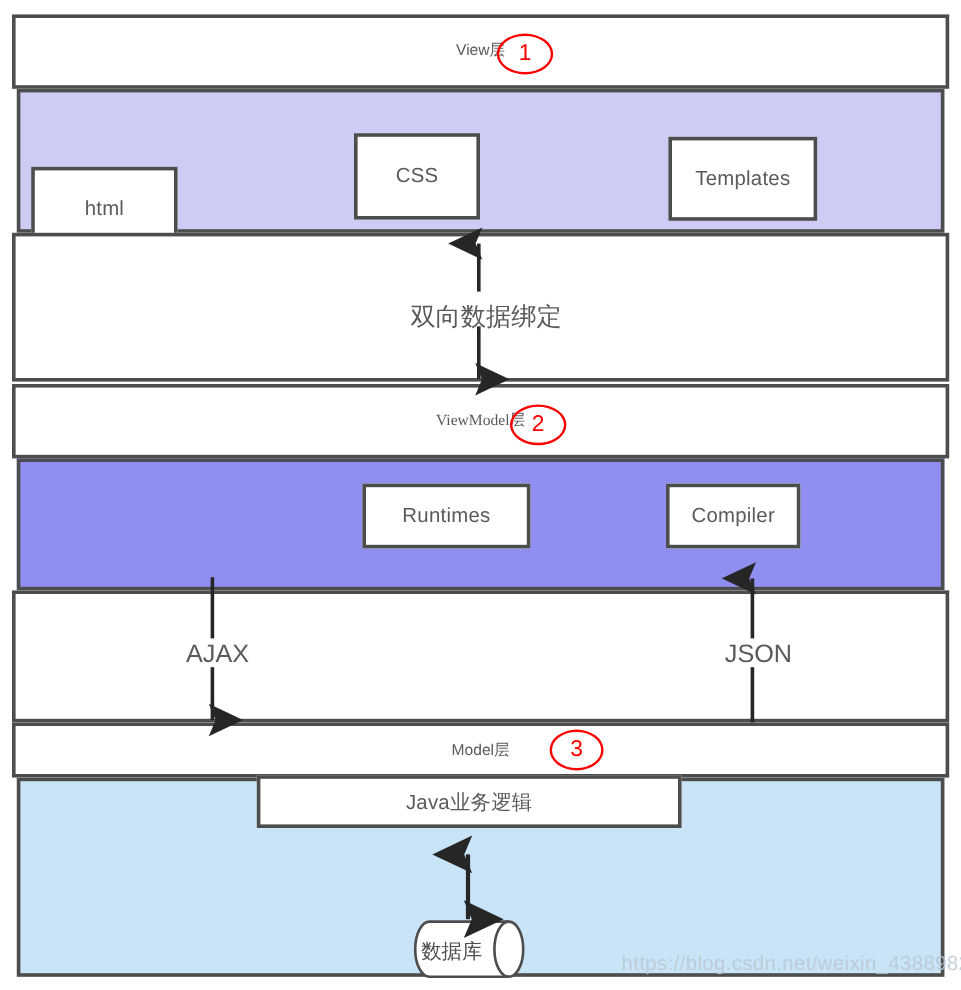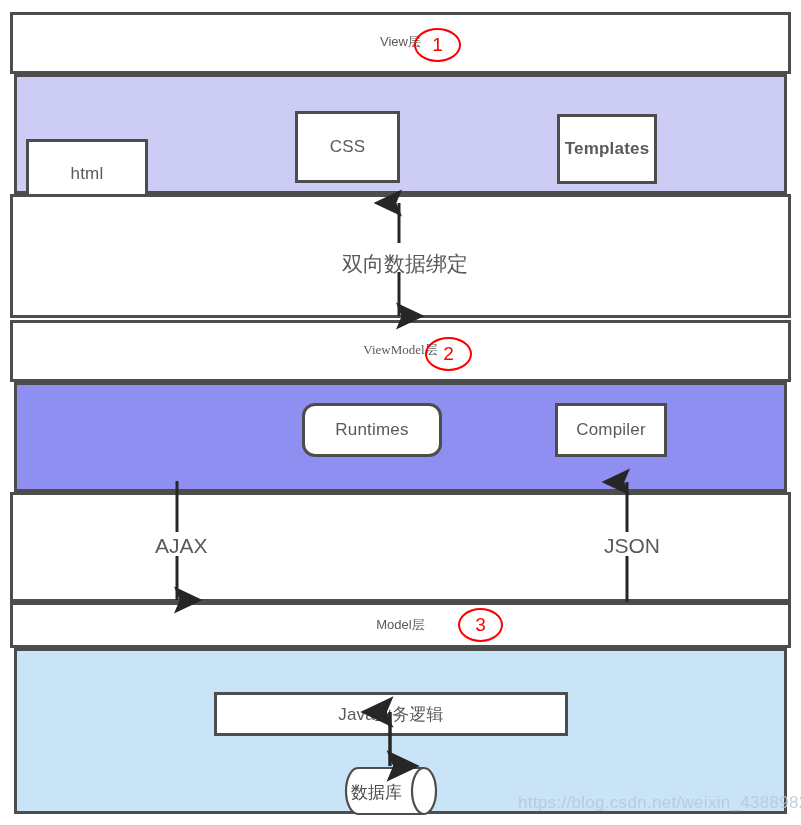--- a/index.html
+++ b/index.html
@@ -122,47 +122,47 @@
 
   <div class="frame" style="left:10px; top:12px; width:781px; height:62px;">
     <div class="layer-title" style="top:18px;">View层</div>
   </div>
   <div class="circle-note" style="left:414px; top:28px; width:47px; height:34px;">1</div>
 
   <div class="band band-view" style="left:14px; top:74px; width:773px; height:120px;"></div>
 
   <div class="node" style="left:26px; top:112px; width:122px; height:70px;margin-top:27px;">html</div>
   <div class="node" style="left:295px; top:111px; width:105px; height:72px;">CSS</div>
-  <div class="node" style="left:557px; top:114px; width:100px; height:70px;font-weight:bold;">Templates</div>
+  <div class="node" style="left:557px; top:114px; width:124px; height:70px;">Templates</div>
 
   <div class="frame" style="left:10px; top:194px; width:781px; height:124px;"></div>
   <div class="arrow-label" style="left:338px; top:250px;">双向数据绑定</div>
 
   <div class="frame" style="left:10px; top:320px; width:781px; height:62px;font-family:Liberation Serif, serif;">
     <div class="layer-title" style="top:18px;">ViewModel层</div>
   </div>
   <div class="circle-note" style="left:425px; top:337px; width:47px; height:34px;">2</div>
 
   <div class="band band-vm" style="left:14px; top:382px; width:773px; height:110px;"></div>
 
-  <div class="node" style="left:302px; top:403px; width:140px; height:54px;border-radius:13px;">Runtimes</div>
+  <div class="node" style="left:302px; top:403px; width:140px; height:54px;">Runtimes</div>
   <div class="node" style="left:555px; top:403px; width:112px; height:54px;">Compiler</div>
 
   <div class="frame" style="left:10px; top:492px; width:781px; height:110px;"></div>
   <div class="arrow-label" style="left:151px; top:534px;">AJAX</div>
   <div class="arrow-label" style="left:600px; top:534px;">JSON</div>
 
   <div class="frame" style="left:10px; top:602px; width:781px; height:46px;">
     <div class="layer-title" style="top:11px;">Model层</div>
   </div>
   <div class="circle-note" style="left:458px; top:608px; width:45px; height:34px;">3</div>
 
   <div class="band band-model" style="left:14px; top:648px; width:773px; height:166px;"></div>
 
-  <div class="node" style="left:214px; top:692px; width:354px; height:44px;">Java业务逻辑</div>
+  <div class="node" style="left:214px; top:646px; width:354px; height:44px;">Java业务逻辑</div>
 
   <div class="db" style="left:344px; top:766px; width:96px; height:50px;">
     <svg width="96" height="50" viewBox="0 0 96 50">
       <path d="M 14 2 L 80 2 A 12 23 0 0 1 80 48 L 14 48 A 12 23 0 0 1 14 2 Z" fill="#ffffff" stroke="#4d4d4d" stroke-width="2.2"></path>
       <path d="M 80 2 A 12 23 0 0 0 80 48" fill="none" stroke="#4d4d4d" stroke-width="2.2"></path>
     </svg>
   </div>
   <div class="db-label" style="left:351px; top:781px;">数据库</div>
 
   <svg id="arrows">

